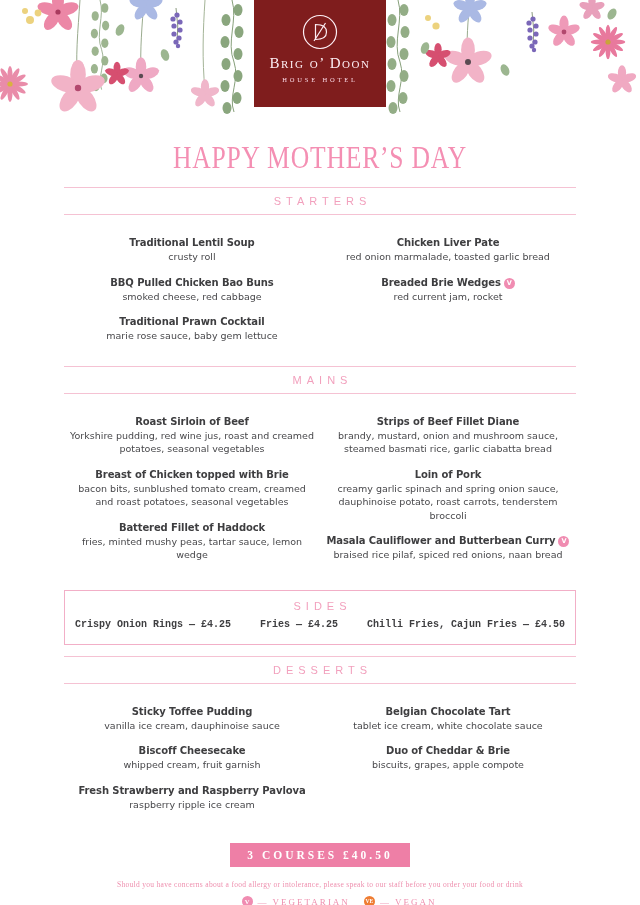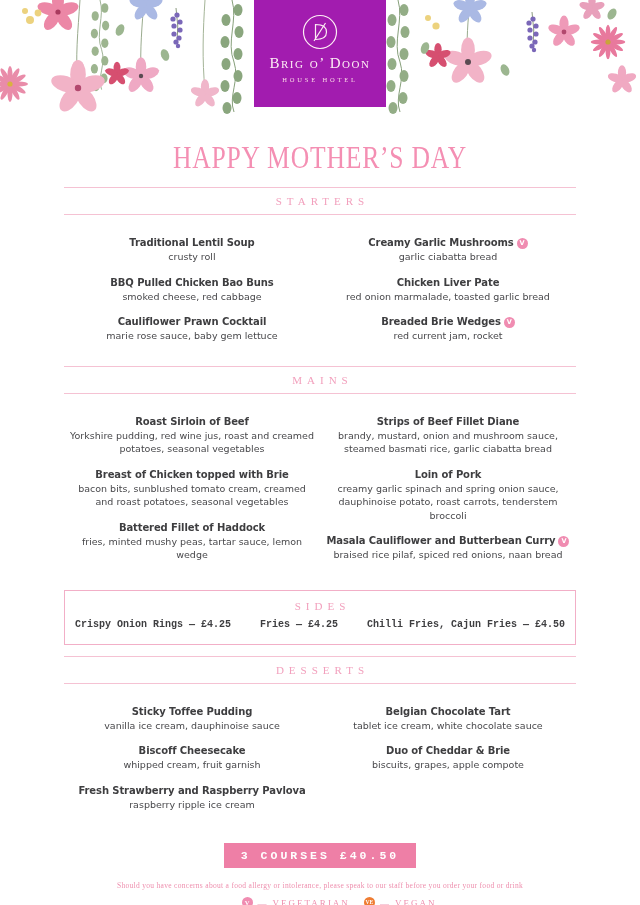--- a/index.html
+++ b/index.html
@@ -1,55 +1,55 @@
 <!DOCTYPE html>
 <html><head>
 <meta charset="utf-8">
 <style>
   html,body{margin:0;padding:0;background:#ffffff;}
   .page{position:relative;width:640px;height:905px;background:#fff;overflow:hidden;
         font-family:"DejaVu Sans",sans-serif;color:#3e3e40;}
   
   .header{position:relative;width:640px;height:118px;}
   .flowers{position:absolute;top:0;left:0;pointer-events:none;}
-  .banner{position:absolute;top:0;left:254px;width:132px;height:107px;background:#a21caf;
+  .banner{position:absolute;top:0;left:254px;width:132px;height:107px;background:#7f1d1d;
           display:flex;flex-direction:column;align-items:center;justify-content:flex-start;}
   .logo{margin-top:13px;}
   .brand-name{font-family:"Liberation Serif",serif;font-variant:small-caps;color:#fdeef4;
               font-size:15px;letter-spacing:1.5px;margin-top:4px;white-space:nowrap;}
   .brand-tag{font-family:"Liberation Serif",serif;color:#fbd9e6;font-size:6.5px;
              letter-spacing:2.8px;margin-top:4px;}
   
   .page-title{margin-top:21px;text-align:center;font-family:"Liberation Serif",serif;
               color:#f48fb3;font-size:32px;font-weight:normal;letter-spacing:1px;
               transform:scaleX(0.8);transform-origin:center;white-space:nowrap;}
   
   .content{margin:0 64px;}
   .sec-head{margin-top:11px;}
   .rule{border:none;border-top:1px solid #f5c2d3;margin:0;}
-  .sec-label{text-align:center;font-family:Liberation Serif, serif;color:#f2a0bd;
+  .sec-label{text-align:center;font-family:Liberation Sans, sans-serif;color:#f2a0bd;
              font-size:11px;letter-spacing:5px;padding:7px 0 7px 5px;}
   
   .cols{display:flex;margin-top:21px;}
   .col{flex:1;padding:0 6px;text-align:center;}
   .menu-item{margin-bottom:12px;}
   .dish{font-weight:bold;font-size:10px;letter-spacing:-0.1px;line-height:14px;
         color:#3e3e40;white-space:nowrap;}
   .desc{font-size:9.5px;line-height:13.5px;color:#48484b;}
   .vbadge{display:inline-block;width:11px;height:11px;border-radius:50%;background:#f08cb1;
           color:#fff;font-size:6.5px;font-weight:bold;line-height:11px;text-align:center;
           margin-left:3px;vertical-align:1px;letter-spacing:0;}
   .vbadge.vegan{background:#ef7d33;}
   
   .sides-box{margin:16px 64px 0 64px;border:1px solid #f2afc7;padding:9px 10px 14px 10px;}
   .sides-row{display:grid;grid-template-columns:1.12fr 1fr 1.25fr;margin-top:7px;}
   .sides-item{text-align:center;font-weight:bold;font-size:10px;white-space:nowrap;color:#3e3e40;font-family:Liberation Mono, monospace;}
   
   .offer{display:block;margin:20px auto 0 auto;width:fit-content;background:#ee7fa6;color:#fff;
-         font-family:Liberation Mono, monospace;font-weight:bold;font-size:11.5px;
+         font-family:Liberation Serif, serif;font-weight:bold;font-size:11.5px;
          letter-spacing:3px;padding:6px 17px;}
   .allergy{margin-top:13px;text-align:center;font-family:"Liberation Serif",serif;
            color:#ee8fae;font-size:7.5px;letter-spacing:0.3px;}
   .legend{margin-top:7px;display:flex;justify-content:center;align-items:center;gap:14px;
           font-family:"Liberation Serif",serif;color:#ee8fae;font-size:9px;letter-spacing:2px;padding-left:38px;}
   .legend-item{display:flex;align-items:center;gap:5px;}
   .legend .vbadge{margin-left:0;vertical-align:0;}
   .legend .vbadge.vegan{font-size:5.5px;}
 </style>
 </head>
@@ -175,29 +175,25 @@
       <div class="col">
         <div class="menu-item">
           <div class="dish"><span>Traditional Lentil Soup</span></div>
           <div class="desc">crusty roll</div>
         </div>
         <div class="menu-item">
           <div class="dish"><span>BBQ Pulled Chicken Bao Buns</span></div>
           <div class="desc">smoked cheese, red cabbage</div>
         </div>
         <div class="menu-item">
-          <div class="dish"><span>Cauliflower Prawn Cocktail</span></div>
+          <div class="dish"><span>Traditional Prawn Cocktail</span></div>
           <div class="desc">marie rose sauce, baby gem lettuce</div>
         </div>
       </div>
       <div class="col">
-        <div class="menu-item">
-          <div class="dish"><span>Creamy Garlic Mushrooms</span><span class="vbadge">V</span></div>
-          <div class="desc">garlic ciabatta bread</div>
-        </div>
         <div class="menu-item">
           <div class="dish"><span>Chicken Liver Pate</span></div>
           <div class="desc">red onion marmalade, toasted garlic bread</div>
         </div>
         <div class="menu-item">
           <div class="dish"><span>Breaded Brie Wedges</span><span class="vbadge">V</span></div>
           <div class="desc">red current jam, rocket</div>
         </div>
       </div>
     </div>

